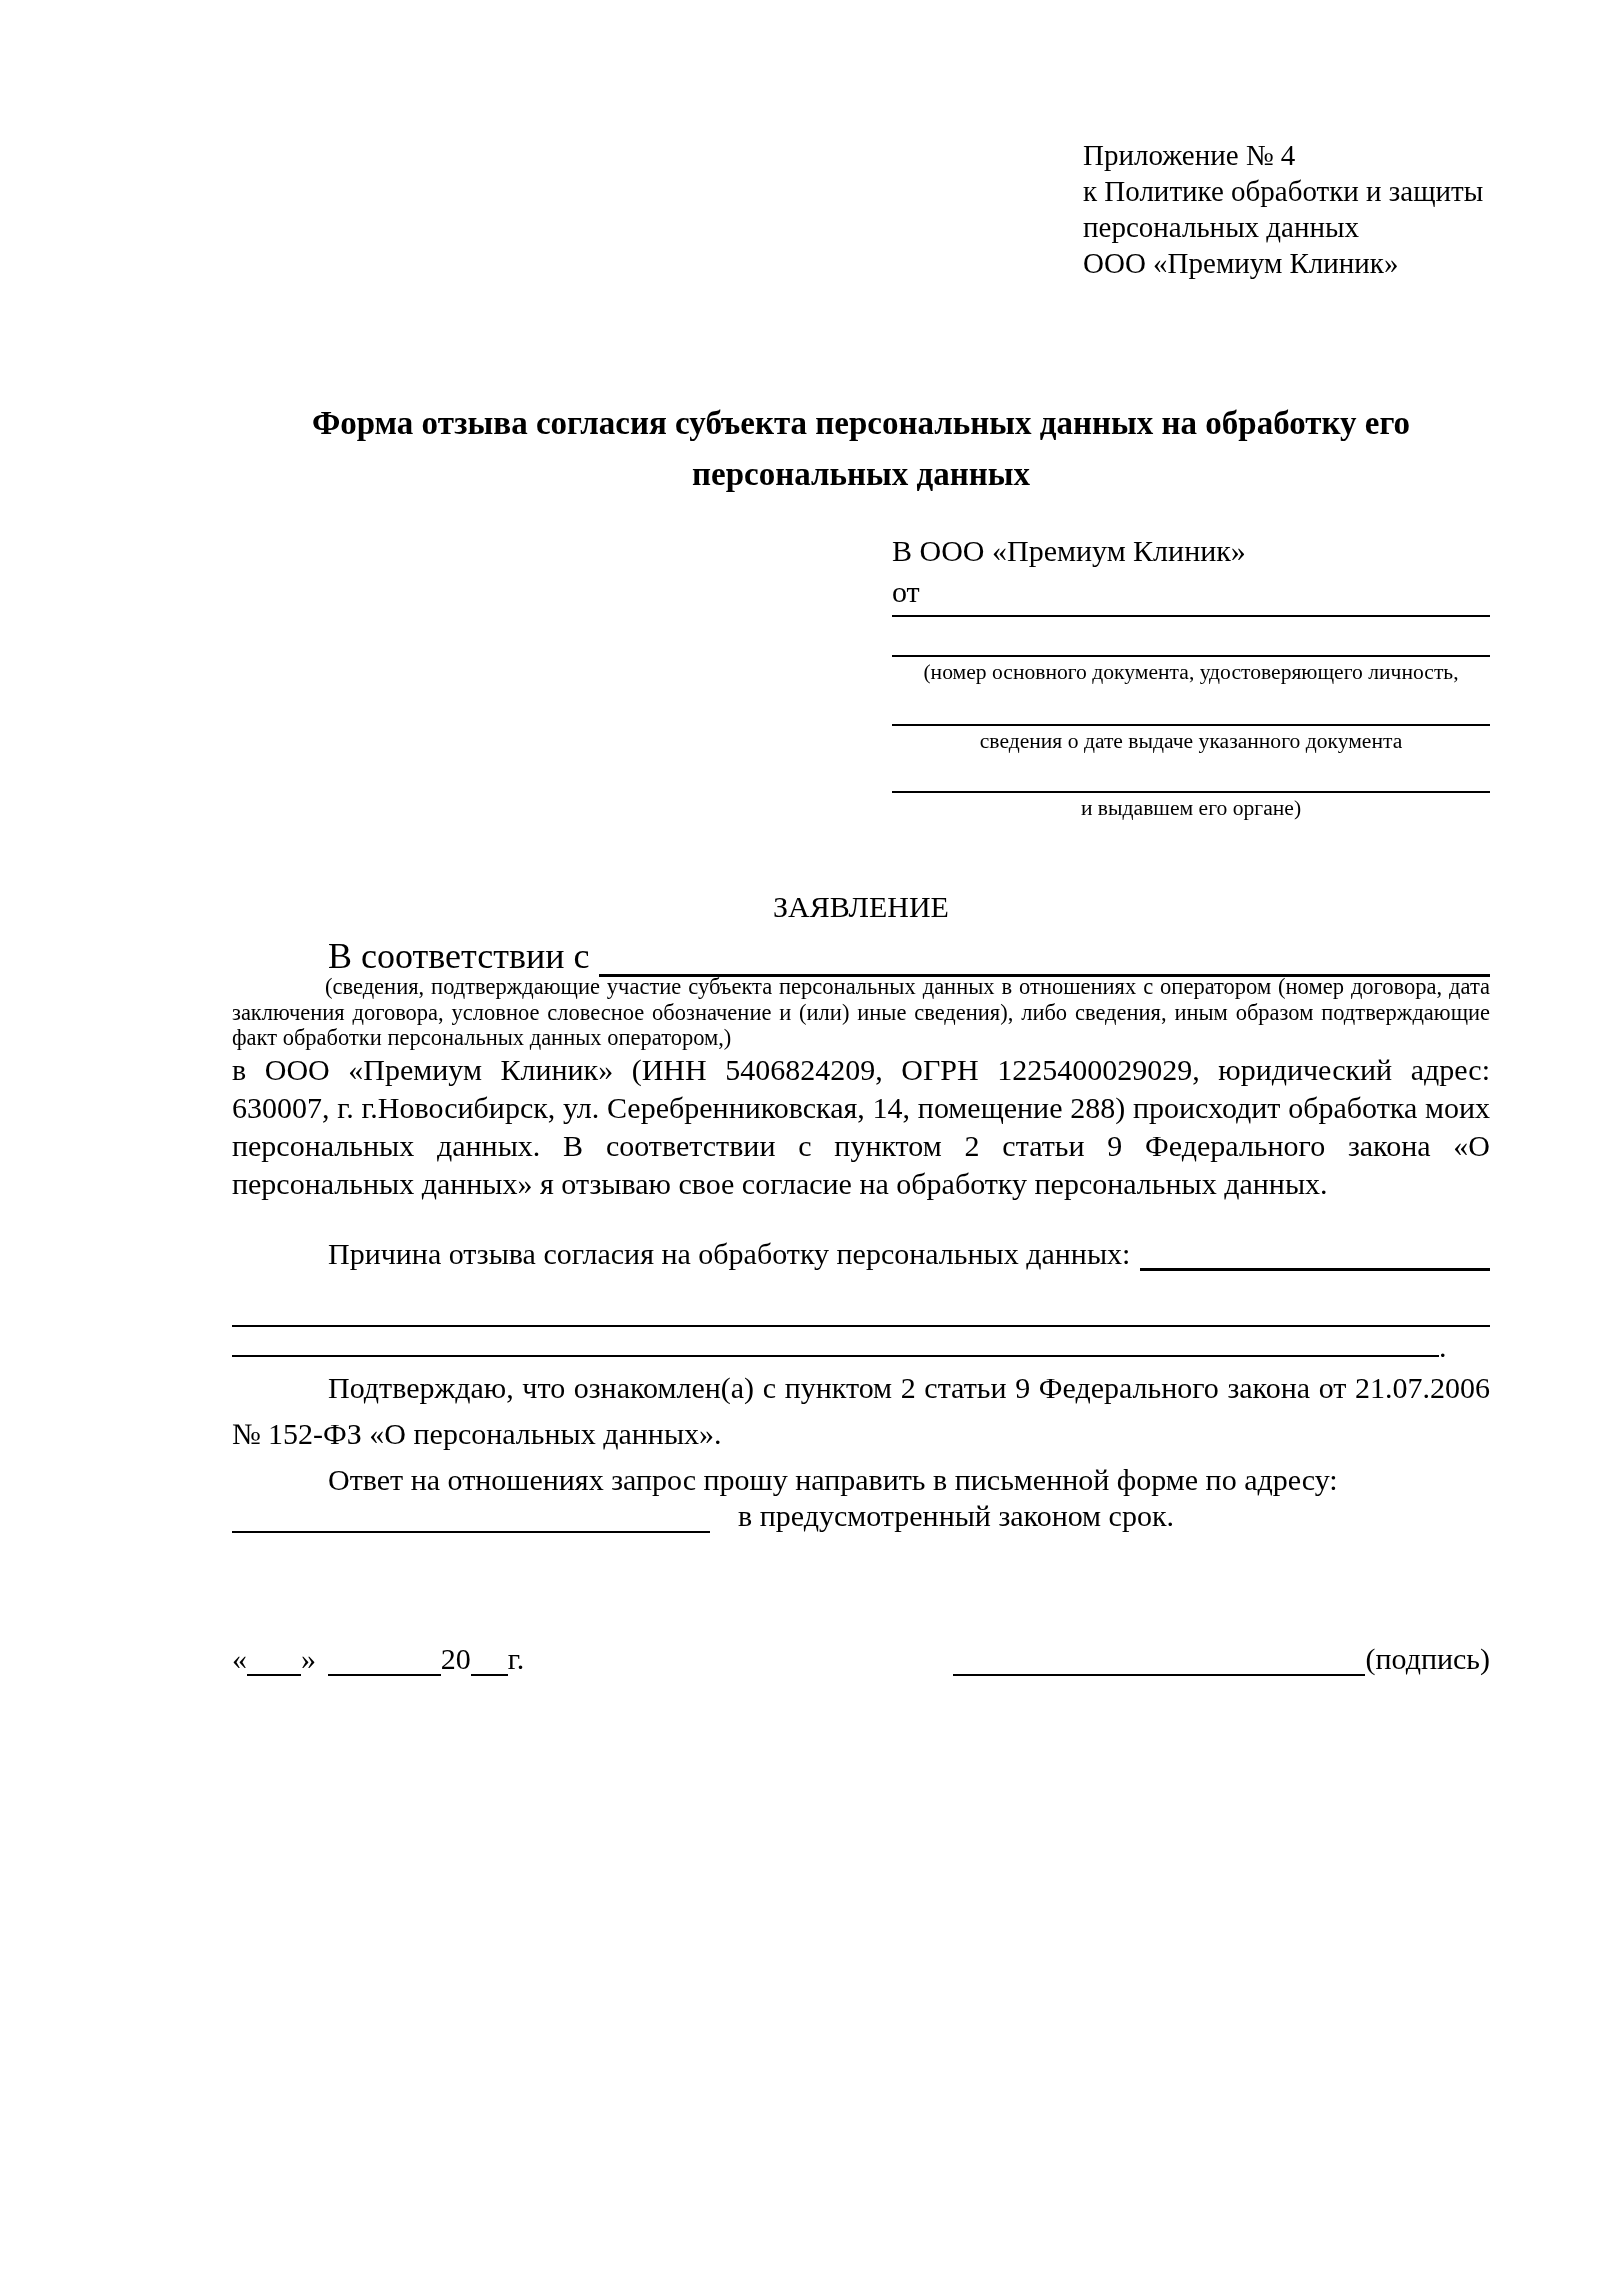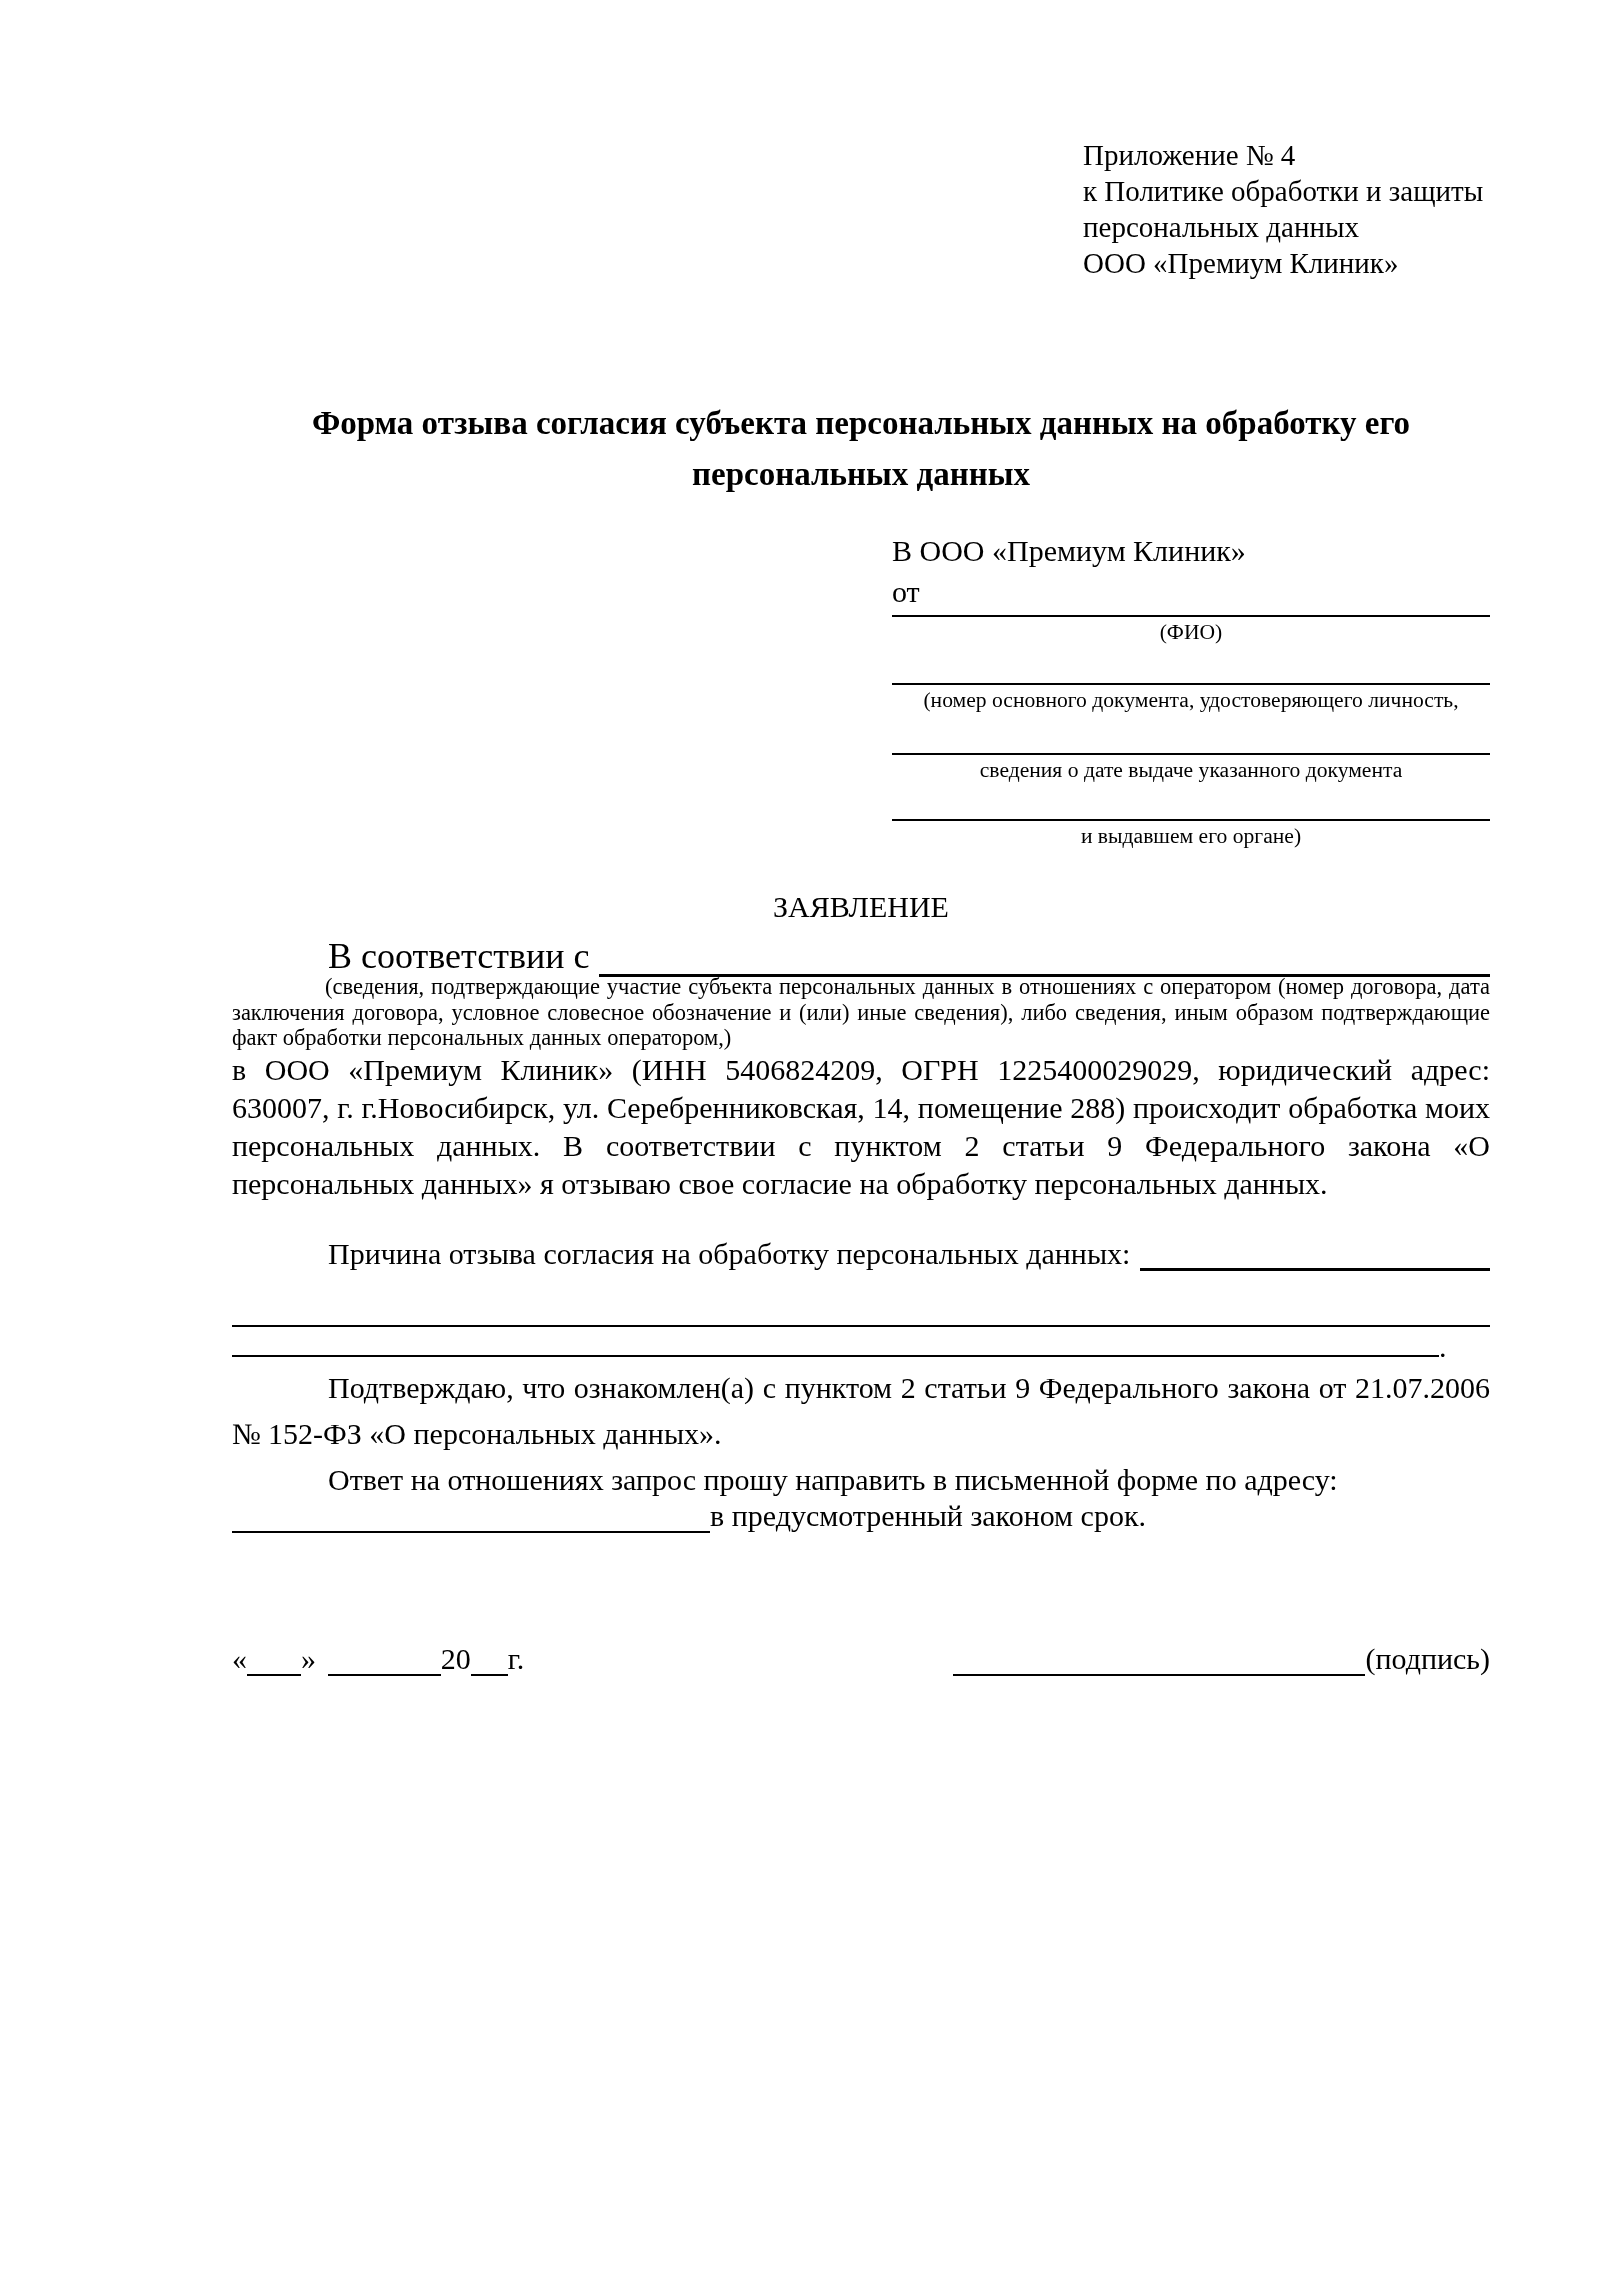--- a/index.html
+++ b/index.html
@@ -31,21 +31,21 @@
   .fine-print{left:232px;top:974px;width:1258px;font-size:22.5px;line-height:25.5px;text-align:justify;text-indent:93px;}
   .main-para{left:232px;top:1051px;width:1258px;font-size:30px;line-height:38px;text-align:justify;}
   .reason-row{left:232px;top:1237px;width:1258px;font-size:30px;display:flex;align-items:flex-end;}
   .reason-row .txt{margin-left:96px;white-space:nowrap;}
   .reason-cont1{left:232px;top:1270px;width:1258px;height:55px;border-bottom:2.9px solid #000;}
   .reason-cont2{left:232px;top:1325px;width:1258px;height:32px;display:flex;align-items:flex-end;font-size:30px;padding-right:0;}
   .reason-cont2 .fill2{width:1207px;border-bottom:2.9px solid #000;height:100%;}
   .reason-cont2 .period{line-height:19.6px;}
   .confirm-para{left:232px;top:1365px;width:1258px;font-size:30px;line-height:46px;text-align:justify;text-indent:96px;}
   .reply-para{left:232px;top:1457px;width:1258px;font-size:30px;line-height:45px;text-align:justify;text-indent:96px;}
-  .reply-line{left:232px;top:1498px;width:1258px;font-size:30px;display:flex;align-items:flex-end;}
+  .reply-line{left:232px;top:1498px;width:1258px;font-size:30px;display:flex;align-items:flex-end;gap:28px;}
   .reply-line .ruled{width:478px;border-bottom:2.9px solid #000;height:33px;}
   .reply-line .txt{white-space:nowrap;}
   
   .footer-row{left:232px;top:1598px;width:1258px;font-size:30px;display:flex;align-items:flex-end;}
   .blank{display:inline-block;border-bottom:2.9px solid #000;height:29px;}
   .b-day{width:54px;}
   .b-month{width:113px;margin-left:11.8px;}
   .b-yr{width:37px;}
   .sig-group{margin-left:auto;display:flex;align-items:flex-end;margin-top:44px;}
   .b-sign{width:412px;}
@@ -61,21 +61,20 @@
     <div>к Политике обработки и защиты</div>
     <div>персональных данных</div>
     <div>ООО «Премиум Клиник»</div>
   </div>
 
   <div class="abs doc-title">Форма отзыва согласия субъекта персональных данных на обработку его персональных данных</div>
 
   <div class="abs addressee">
     <div class="addr-to nw">В ООО «Премиум Клиник»</div>
     <div class="addr-from">от</div>
-    <div class="addr-label">(ФИО)</div>
     <div class="addr-gap1"></div>
     <div class="addr-label">(номер основного документа, удостоверяющего личность,</div>
     <div class="addr-gap2"></div>
     <div class="addr-label">сведения о дате выдаче указанного документа</div>
     <div class="addr-gap3"></div>
     <div class="addr-label">и выдавшем его органе)</div>
   </div>
 
   <div class="abs stmt-heading">ЗАЯВЛЕНИЕ</div>
 

